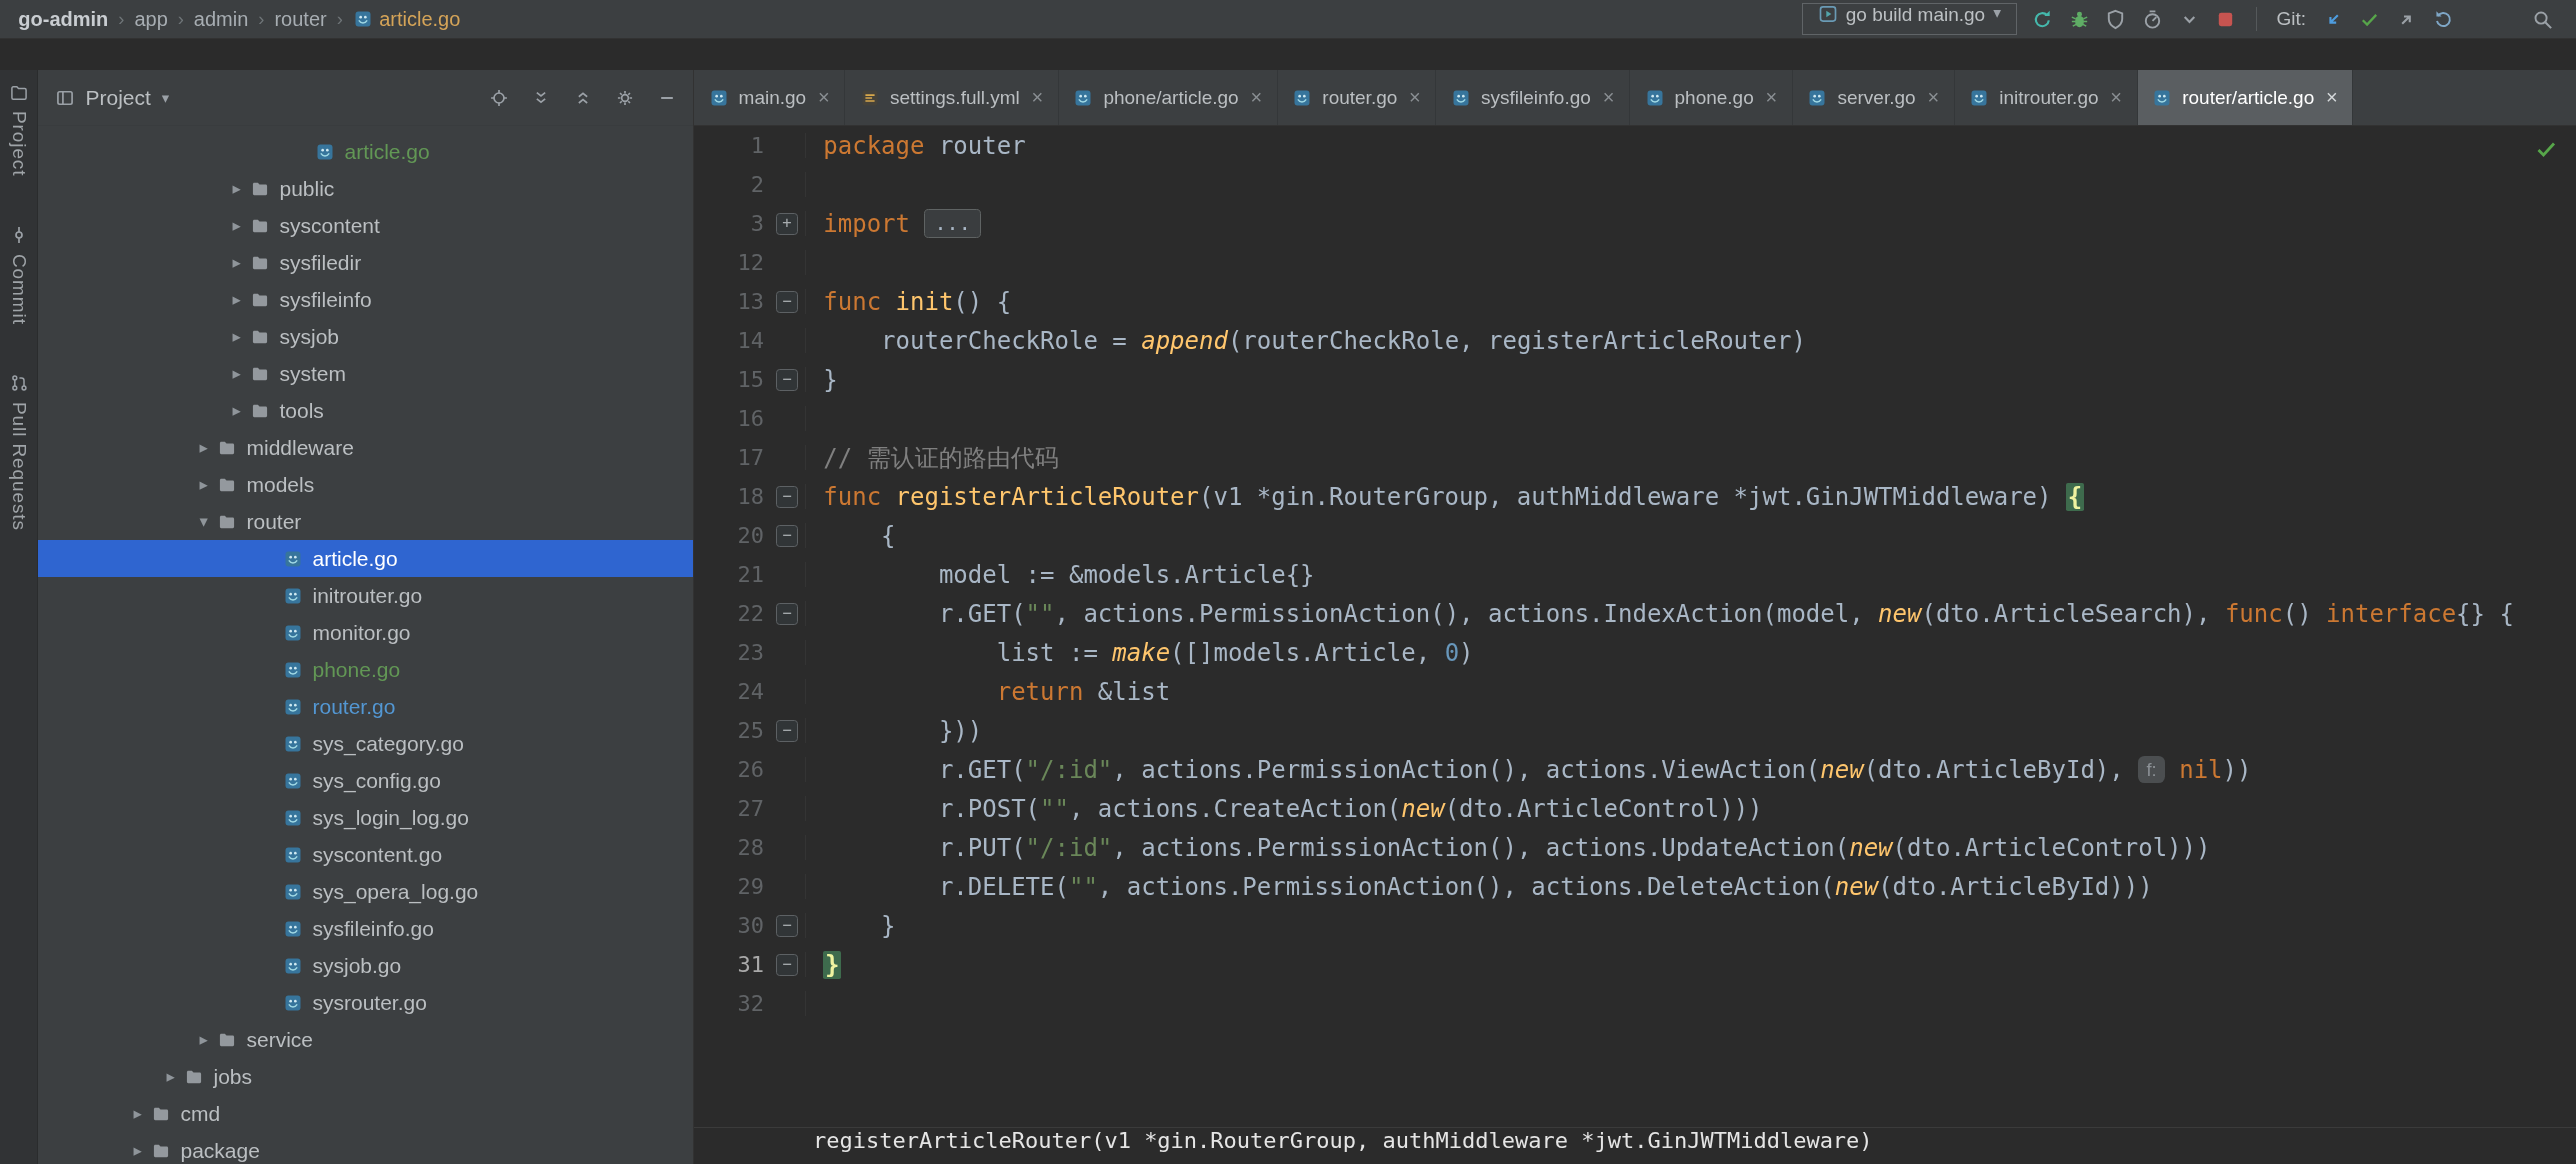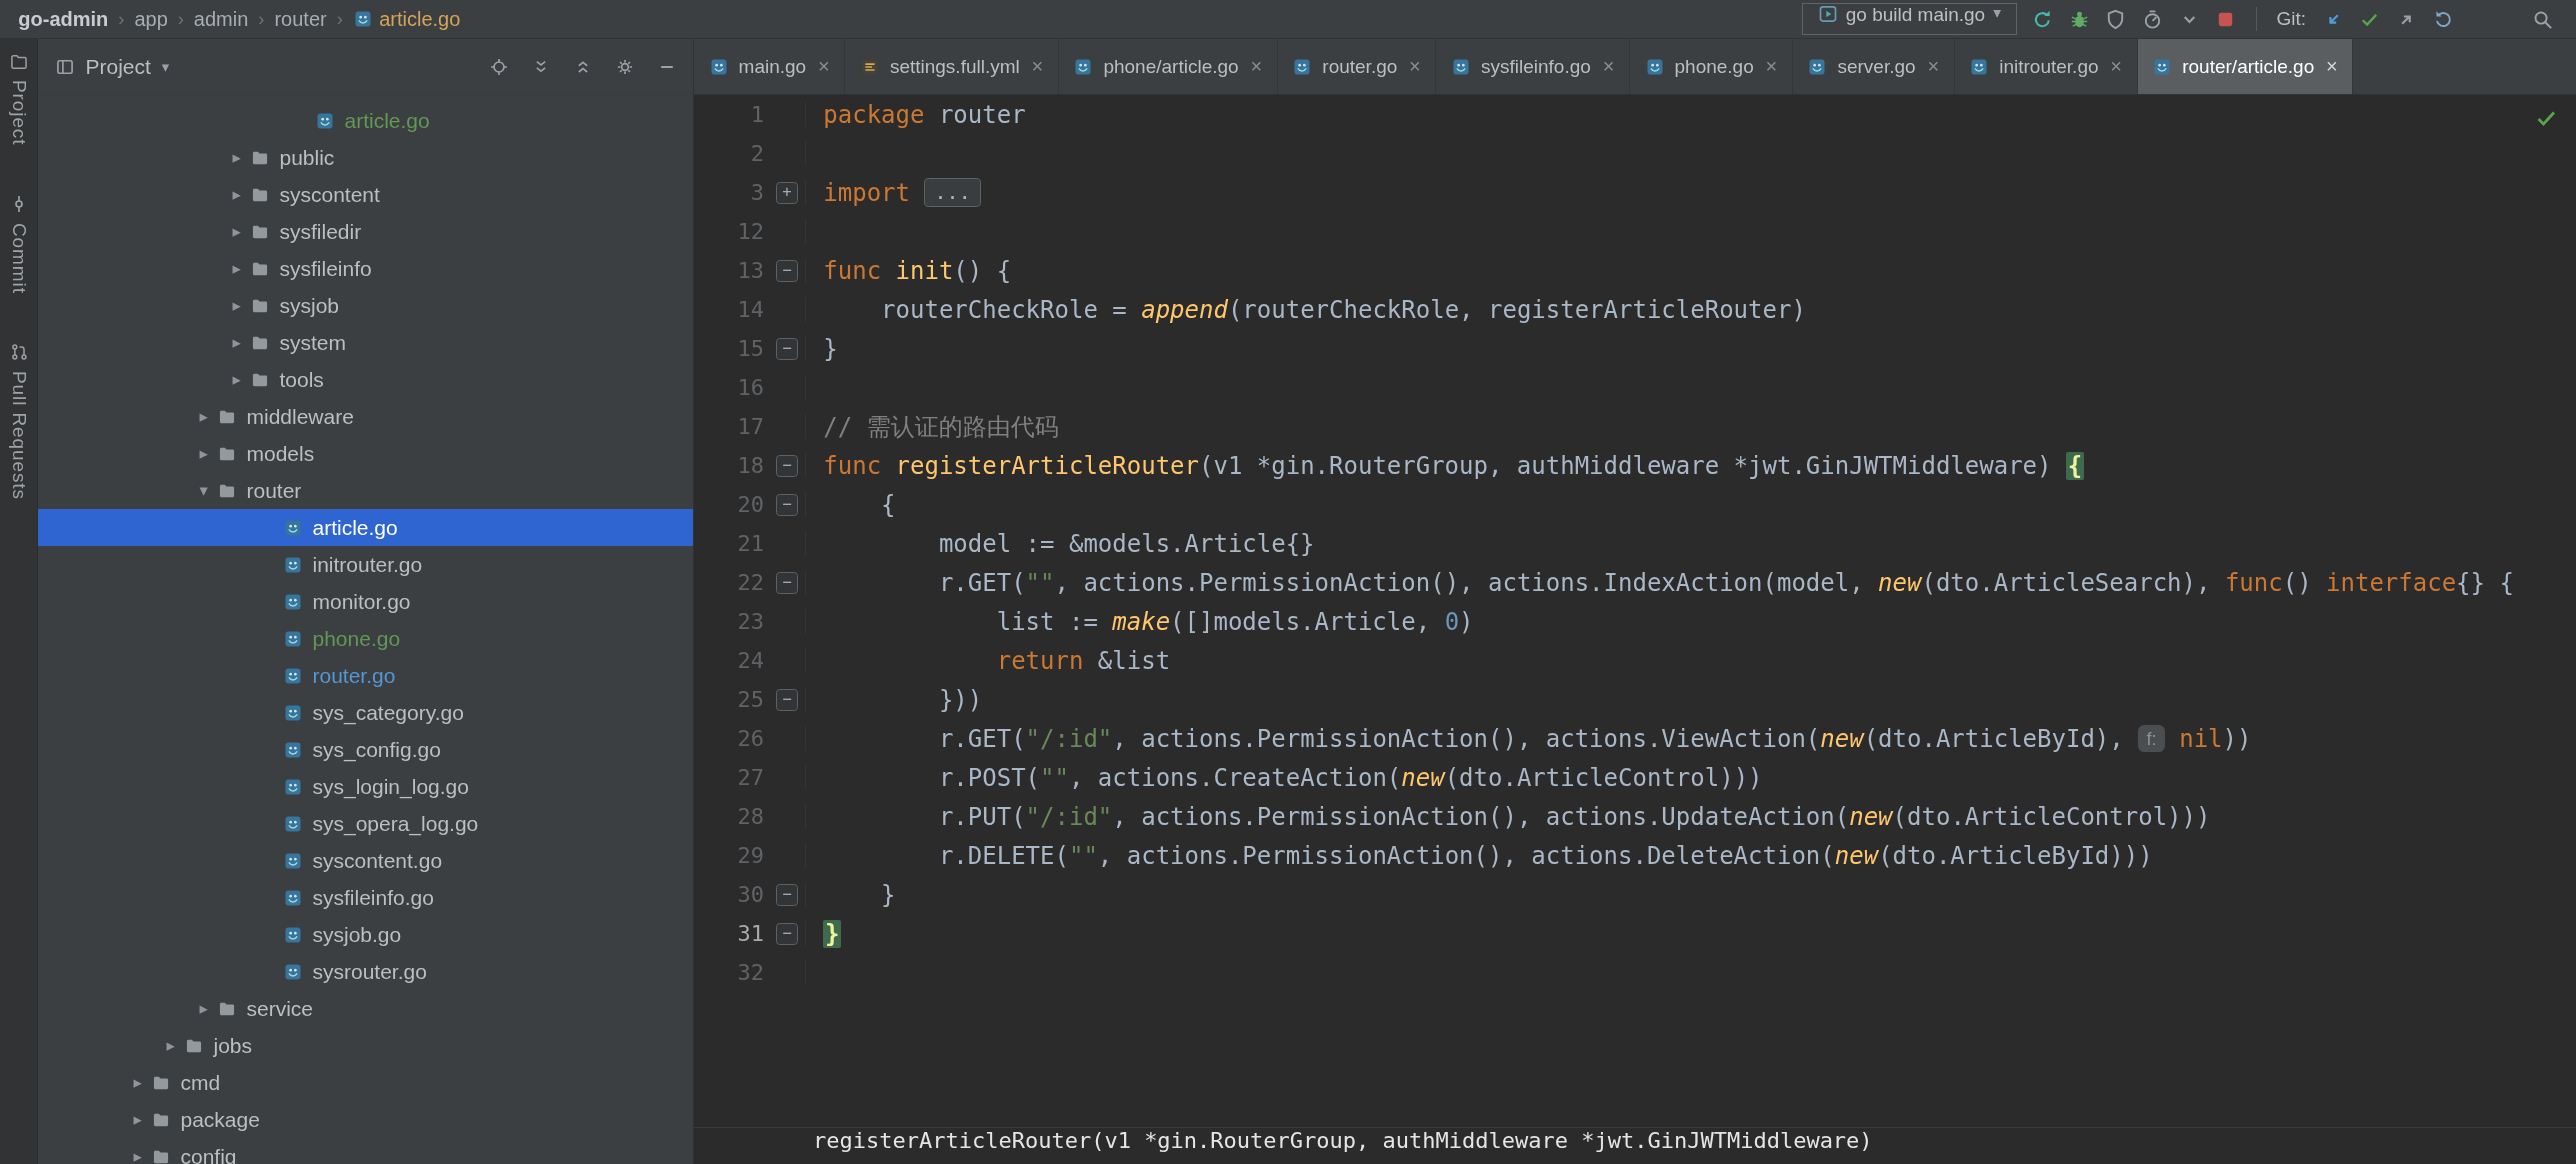--- a/index.html
+++ b/index.html
@@ -1,17 +1,17 @@
 <!DOCTYPE html>
 <html style="font-size:14.6px"><head>
 <meta charset="utf-8">
 <style>
   html,body{margin:0;padding:0;background:#2b2b2b;width:2576px;height:1165px;overflow:hidden;
     font-family:"Liberation Sans",sans-serif;-webkit-font-smoothing:antialiased;}
-  #app{position:absolute;inset:0;width:2576px;height:1165px;display:flex;flex-direction:column;}
+  #app{position:absolute;inset:0;width:2576px;height:1165px;display:flex;flex-direction:column;gap:31px;}
 
   
   .topbar{height:38px;flex:none;background:#3c3f41;border-bottom:0.9px solid #323232;
     display:flex;align-items:center;padding:0 22px 0 18.3px;}
   .crumbs{display:flex;align-items:center;font-size:20px;color:#a7adb2;white-space:nowrap;}
   .crumb{cursor:default;}
   .crumb-root{font-weight:bold;color:#c9cdd1;}
   .crumb-sep{color:#6f7578;padding:0 10px;font-size:18.3px;}
   .crumb-file{color:#d5a458;display:inline-flex;align-items:center;gap:6.4px;}
   .top-right{margin-left:auto;display:flex;align-items:center;gap:13.7px;}
@@ -486,34 +486,34 @@
             <span class="pad" style="width: 218px;"></span>
             <span class="chev"></span>
             <span class="svgi">
               <svg viewBox="0 0 24 24">
                 <rect x="3" y="3" width="18" height="18" rx="3.5" fill="#37759c"></rect>
                 <circle cx="9.2" cy="9.8" r="1.6" fill="#cfe9f2"></circle>
                 <circle cx="14.8" cy="9.8" r="1.6" fill="#cfe9f2"></circle>
                 <path d="M7 13.6c1.4 2.2 3 3.2 5 3.2s3.6-1 5-3.2" stroke="#9fd8e4" stroke-width="1.8" fill="none"></path>
               </svg>
             </span>
+            <span class="lbl">syscontent.go</span>
+          </div>
+          <div class="trow">
+            <span class="pad" style="width: 218px;"></span>
+            <span class="chev"></span>
+            <span class="svgi">
+              <svg viewBox="0 0 24 24">
+                <rect x="3" y="3" width="18" height="18" rx="3.5" fill="#37759c"></rect>
+                <circle cx="9.2" cy="9.8" r="1.6" fill="#cfe9f2"></circle>
+                <circle cx="14.8" cy="9.8" r="1.6" fill="#cfe9f2"></circle>
+                <path d="M7 13.6c1.4 2.2 3 3.2 5 3.2s3.6-1 5-3.2" stroke="#9fd8e4" stroke-width="1.8" fill="none"></path>
+              </svg>
+            </span>
             <span class="lbl">sys_opera_log.go</span>
-          </div>
-          <div class="trow">
-            <span class="pad" style="width: 218px;"></span>
-            <span class="chev"></span>
-            <span class="svgi">
-              <svg viewBox="0 0 24 24">
-                <rect x="3" y="3" width="18" height="18" rx="3.5" fill="#37759c"></rect>
-                <circle cx="9.2" cy="9.8" r="1.6" fill="#cfe9f2"></circle>
-                <circle cx="14.8" cy="9.8" r="1.6" fill="#cfe9f2"></circle>
-                <path d="M7 13.6c1.4 2.2 3 3.2 5 3.2s3.6-1 5-3.2" stroke="#9fd8e4" stroke-width="1.8" fill="none"></path>
-              </svg>
-            </span>
-            <span class="lbl">syscontent.go</span>
           </div>
           <div class="trow">
             <span class="pad" style="width: 218px;"></span>
             <span class="chev"></span>
             <span class="svgi">
               <svg viewBox="0 0 24 24">
                 <rect x="3" y="3" width="18" height="18" rx="3.5" fill="#37759c"></rect>
                 <circle cx="9.2" cy="9.8" r="1.6" fill="#cfe9f2"></circle>
                 <circle cx="14.8" cy="9.8" r="1.6" fill="#cfe9f2"></circle>
                 <path d="M7 13.6c1.4 2.2 3 3.2 5 3.2s3.6-1 5-3.2" stroke="#9fd8e4" stroke-width="1.8" fill="none"></path>

